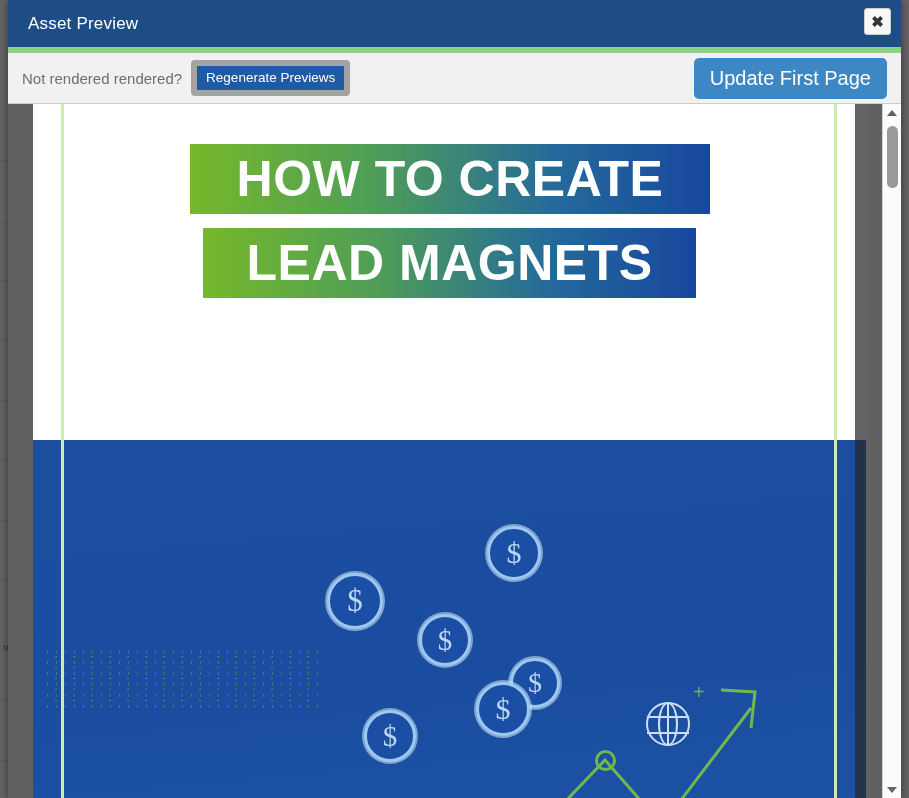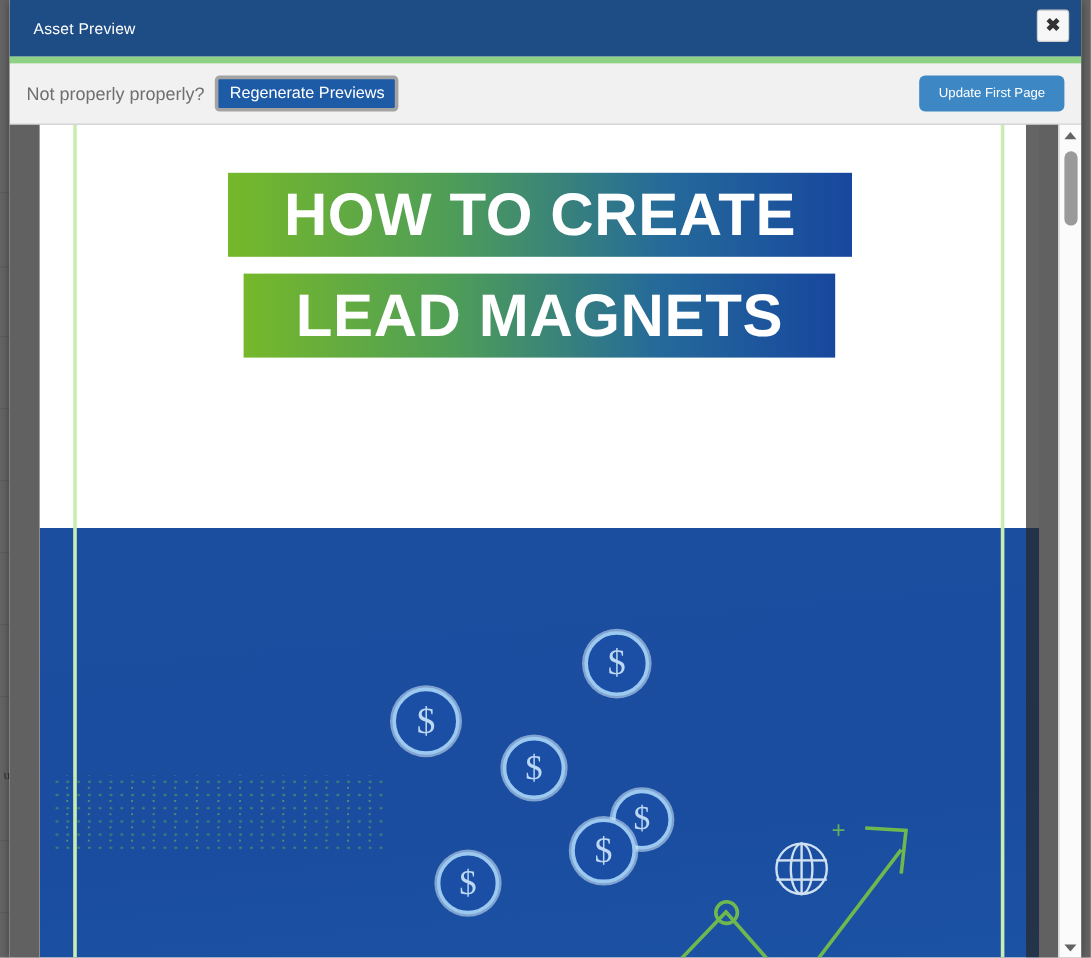--- a/index.html
+++ b/index.html
@@ -42,21 +42,21 @@
 
   
   #modal-header {
     position: relative;
     height: 47px;
     background: #1e4d85;
     display: flex; align-items: center;
   }
   #modal-title {
     color: #ffffff;
-    font-size: 13px;
+    font-size: 17px;
     font-weight: normal;
     letter-spacing: .2px;
     padding-left: 20px;
   }
   #close-button {
     position: absolute;
     right: 10px; top: 8px;
     width: 27px; height: 27px;
     background: #f7f7f7;
     border: 1px solid #cfcfcf;
@@ -82,21 +82,21 @@
     border-bottom: 1px solid #cdcdcd;
     display: flex; align-items: center;
   }
   #render-note {
     color: #6f6f6f; font-size: 15px;
     padding-left: 14px;
   }
   #regenerate-button {
     margin-left: 9px;
     background: #1d5ba6;
-    border: 3px solid #a3a3a3;
+    border: 6px solid #a3a3a3;
     border-radius: 4px;
     color: #ffffff;
     font-size: 13.5px;
     padding: 5px 9px 6px 9px;
     cursor: pointer;
     line-height: 1;
   }
   #page-indicator {
     position: absolute;
     left: 0; right: 0;
@@ -105,21 +105,21 @@
     font-size: 15px;
     pointer-events: none;
   }
   #update-first-page-button {
     position: absolute;
     right: 14px;
     background: #3d88c4;
     border: none;
     border-radius: 5px;
     color: #ffffff;
-    font-size: 11px;
+    font-size: 20px;
     padding: 9px 16px;
     cursor: pointer;
   }
 
   
   #preview-viewport {
     position: absolute;
     left: 0; top: 104px; right: 0; bottom: 0;
     background: rgba(40,40,40,0.0);
     overflow: hidden;
@@ -314,21 +314,21 @@
   <div id="modal-header">
     <div id="modal-title">Asset Preview</div>
     <div id="close-button">
       <span class="glyph">✖</span>
     </div>
   </div>
 
   <div id="accent-bar"></div>
 
   <div id="toolbar">
-    <span id="render-note">Not properly properly?</span>
+    <span id="render-note">Not rendered rendered?</span>
     <button id="regenerate-button">Regenerate Previews</button>
     <button id="update-first-page-button">Update First Page</button>
   </div>
 
   <div id="preview-viewport">
 
     <div id="slide">
 
       <div class="guide-line" id="guide-left"></div>
       <div class="guide-line" id="guide-right"></div>

